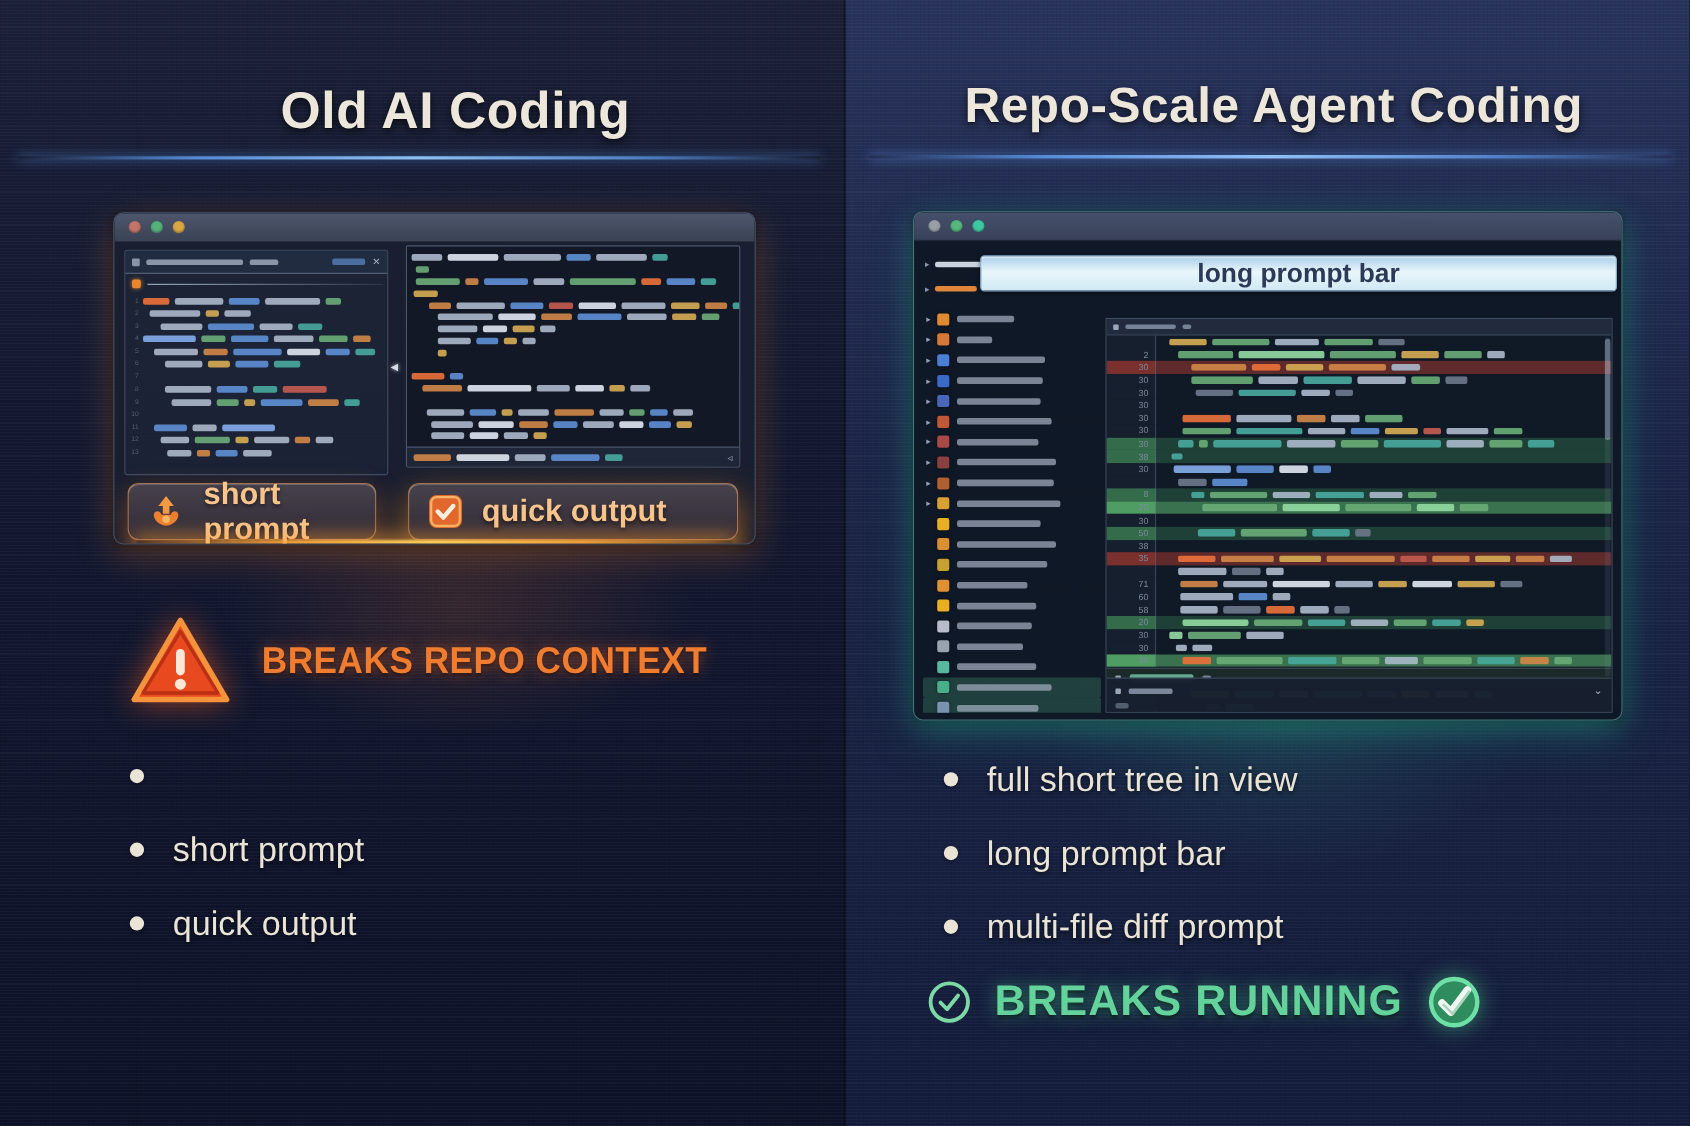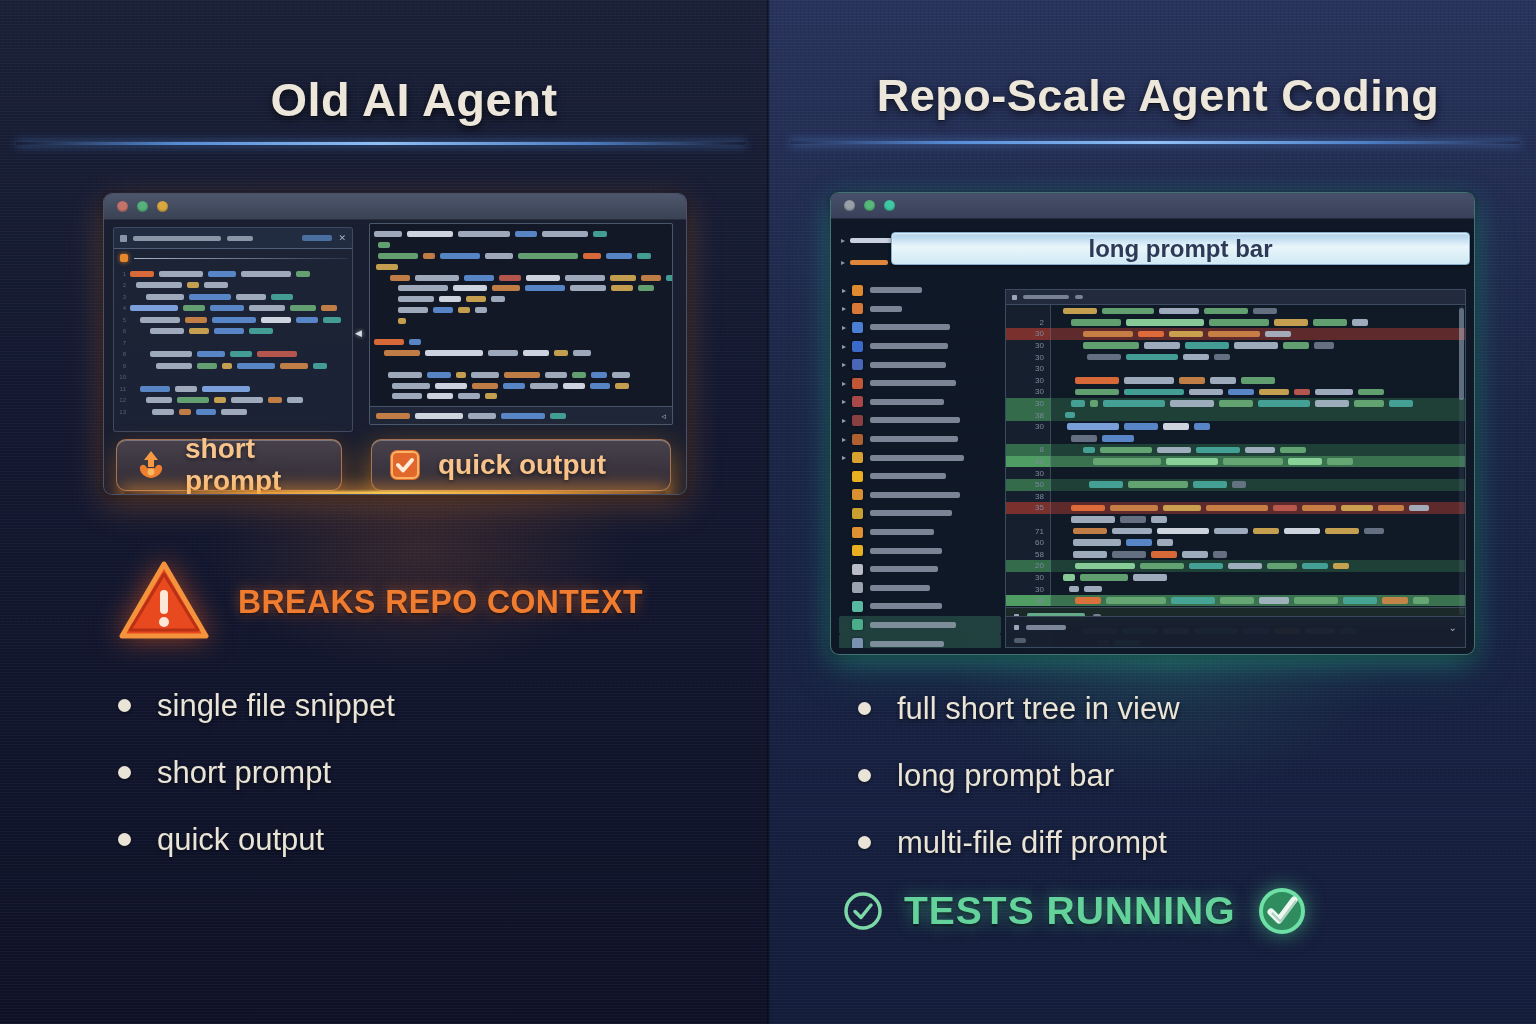--- a/index.html
+++ b/index.html
@@ -149,21 +149,21 @@
 </head>
 <body>
 
 <div class="bg-left"></div>
 <div class="bg-right"></div>
 <div class="seam"></div>
 <div class="glow-orange"></div>
 <div class="glow-green"></div>
 <div class="bg-texture"></div>
 
-<div class="panel-title title-left">Old AI Agent</div>
+<div class="panel-title title-left">Old AI Coding</div>
 <div class="divider div-left"></div>
 
 <div class="window" id="left-window">
   <div class="titlebar">
     <span class="tl">
         <i style="background: rgb(196, 117, 106);"></i>
         <i style="background: rgb(85, 178, 124);"></i>
         <i style="background: rgb(217, 168, 67);"></i>
       </span>
   </div>
@@ -462,21 +462,20 @@
     <path d="M46 14 L80 70 L12 70 Z" fill="none" stroke="#b93014" stroke-width="3" stroke-linejoin="round"></path>
     <rect x="42" y="30" width="8" height="24" rx="4" fill="#fde8d8"></rect>
     <circle cx="46" cy="62" r="5" fill="#fde8d8"></circle>
   </svg>
   <span id="warning-text">BREAKS REPO CONTEXT</span>
 </div>
 
 <ul class="bullets" id="bullets-left">
   <li>
       <span class="dot"></span>
-      <span>single file snippet</span>
     </li>
   <li>
       <span class="dot"></span>
       <span>short prompt</span>
     </li>
   <li>
       <span class="dot"></span>
       <span>quick output</span>
     </li>
 </ul>
@@ -920,19 +919,19 @@
       <span class="dot"></span>
       <span>multi-file diff prompt</span>
     </li>
 </ul>
 
 <div id="tests-row">
   <svg width="42" height="42" viewBox="0 0 42 42">
     <circle cx="21" cy="21" r="17" fill="none" stroke="#7cd9a6" stroke-width="3.5"></circle>
     <path d="M13 21.5 L19 27.5 L29 15" fill="none" stroke="#7cd9a6" stroke-width="3.5" stroke-linecap="round" stroke-linejoin="round"></path>
   </svg>
-  <span id="tests-text">TESTS RUNNING</span>
+  <span id="tests-text">BREAKS RUNNING</span>
   <svg width="52" height="52" viewBox="0 0 52 52" style="filter:drop-shadow(0 0 10px rgba(80,220,150,.55))">
     <circle cx="26" cy="26" r="21" fill="#2f8c5e" stroke="#6fe0a5" stroke-width="4"></circle>
     <path d="M15 27 L23 35 L38 15" fill="none" stroke="#eef8f1" stroke-width="7" stroke-linecap="round" stroke-linejoin="round"></path>
     <path d="M15 27 L23 35 L38 15" fill="none" stroke="#2f8c5e" stroke-width="2.2" stroke-linecap="round" stroke-linejoin="round" transform="translate(1.5,1.5)" opacity=".35"></path>
   </svg>
 </div>
 
 </body></html>

